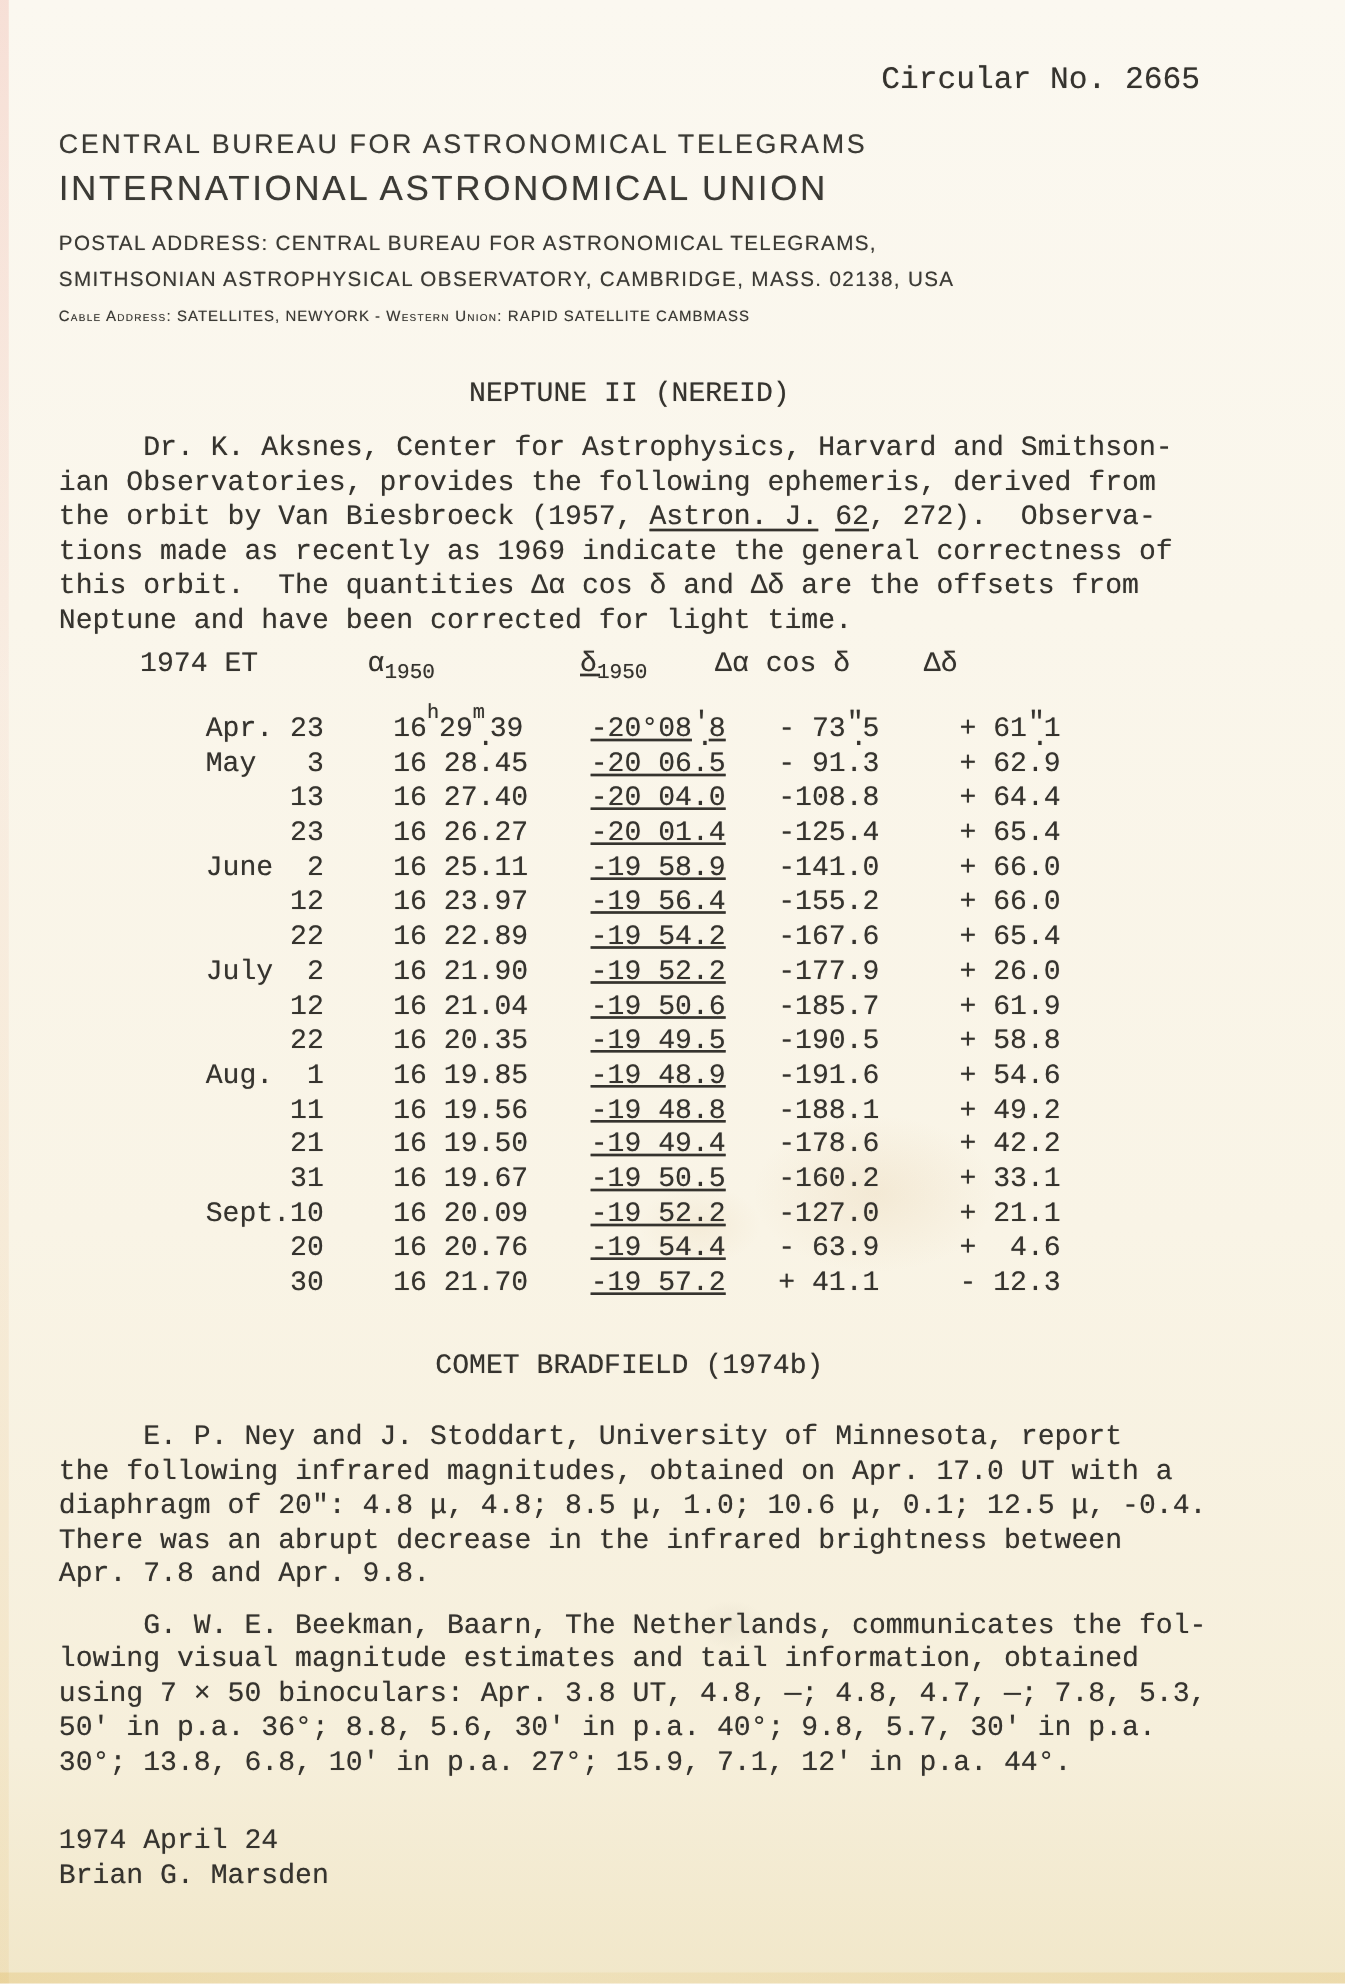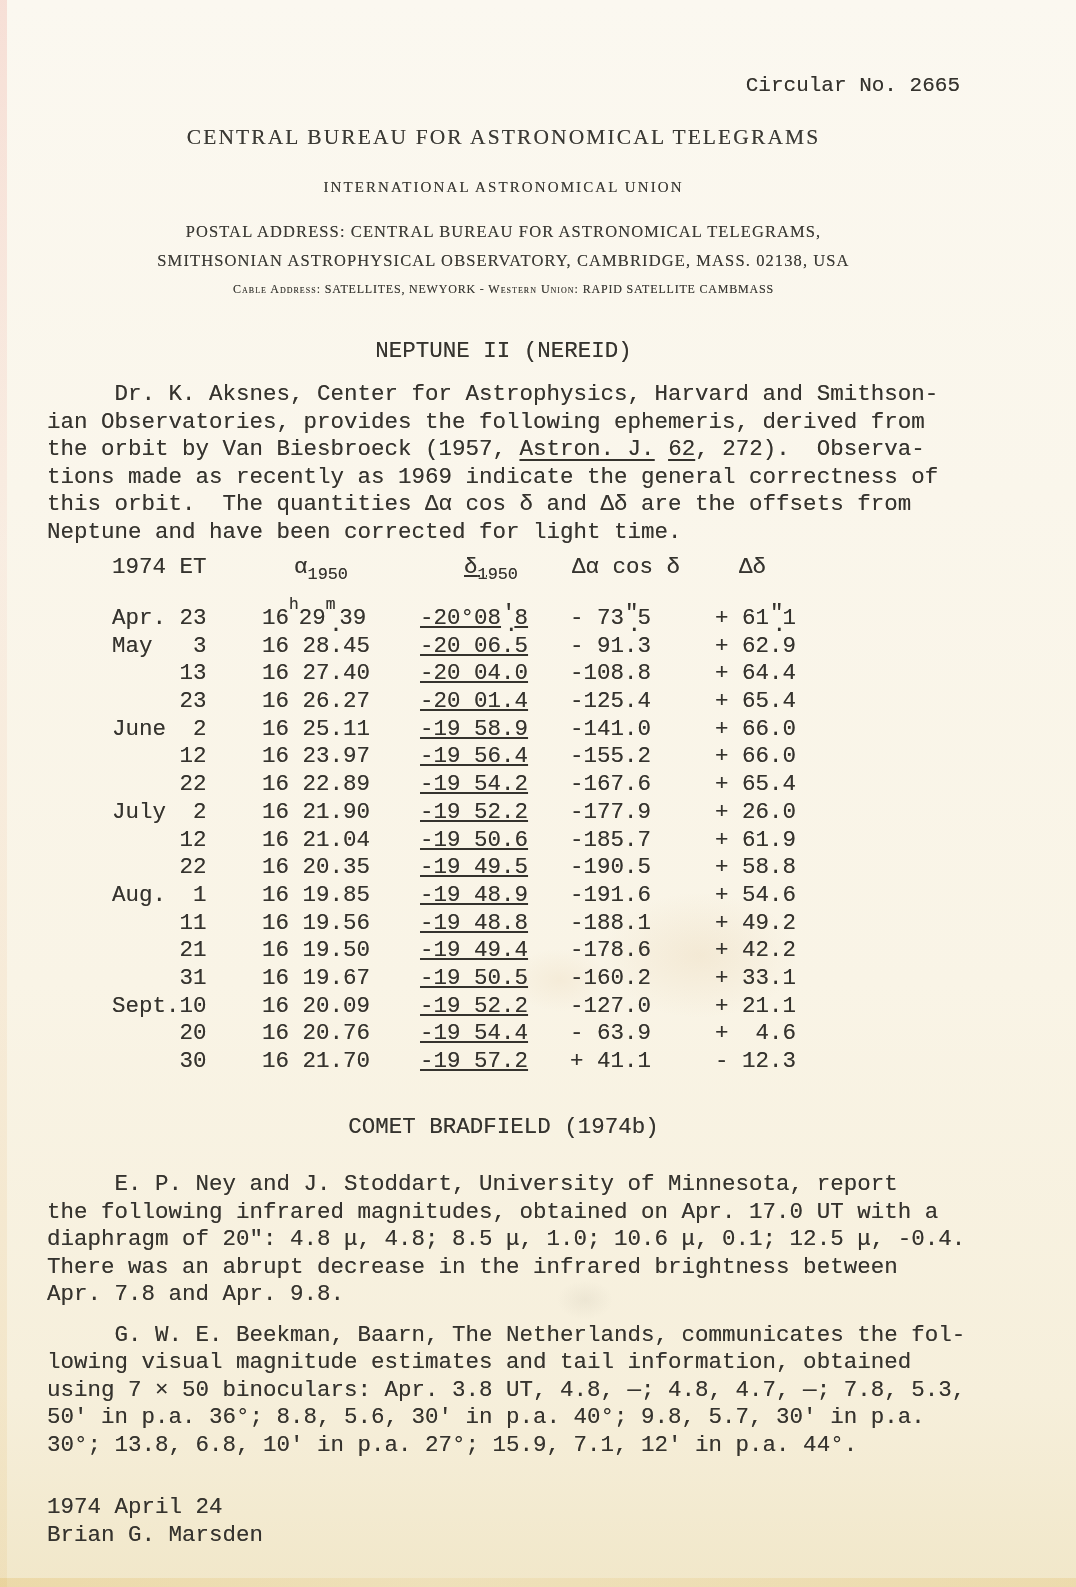--- a/index.html
+++ b/index.html
@@ -25,44 +25,44 @@
     background: linear-gradient(180deg, rgba(235,160,148,.28), rgba(235,160,148,.10) 35%, rgba(228,190,120,.18) 90%);
     pointer-events:none;
   }
   .page::after {
     content:""; position:absolute; left:0; right:0; bottom:0; height:9px;
     background: linear-gradient(90deg, rgba(220,175,70,.25), rgba(220,175,70,.12) 40%, rgba(220,175,70,.22));
     pointer-events:none;
   }
   .content { position:absolute; left:47px; top:0; width:913px; }
 
-  .circular { padding-top:72px; text-align:right; font-size:21px; }
+  .circular { padding-top:50px; text-align:right; font-size:25px; }
 
-  .lh { text-align:center; font-family:Liberation Serif, serif; color:#3b3a35; }
+  .lh { font-family:Liberation Sans, sans-serif; color:#3b3a35; }
   .lh-bureau  { margin-top:24px; font-size:21.5px; letter-spacing:2.1px; line-height:26px; }
-  .lh-union   { margin-top:24px; font-size:15px; letter-spacing:2.1px; line-height:26px; }
+  .lh-union   { margin-top:10px; font-size:28px; letter-spacing:2.1px; line-height:26px; }
   .lh-postal  { margin-top:17px; font-size:16.5px; letter-spacing:1.1px; line-height:29px; }
   .lh-cable   { font-size:12px; letter-spacing:.8px; line-height:29px; white-space:pre; }
   .sc { font-variant: small-caps; letter-spacing:1px; }
 
   .sec-title { text-align:center; }
   .t-nereid { margin-top:34px; }
   .t-comet  { margin-top:38px; }
 
   .para { white-space:pre; }
   .pline { white-space:pre; height:27.5px; }
   .p-nereid  { margin-top:16px; }
   .p-ney     { margin-top:30px; }
   .p-beekman { margin-top:13px; }
   u { text-underline-offset:.18em; text-decoration-thickness:1.5px;text-align:right; }
 
   
   .eph-head { margin-top:8px; display:flex; margin-left:65px; white-space:pre; }
   .eph-body { margin-top:17px; }
-  .trow { display:flex; margin-left:65px; height:27.7px; white-space:pre; }
+  .trow { display:flex; margin-left:65px; height:27.7px; white-space:pre;justify-content:center; }
   .c-d    { width:150px; }
   .c-ra   { width:158px; }
   .c-dec  { width:150px;text-decoration:underline; }
   .c-dra  { width:145px; }
   .c-ddec { width:140px; }
   .h-ra   { padding-left:32px; }
   .h-dec  { padding-left:44px; }
   .h-dra  { padding-left:2px;  }
   .h-ddec { padding-left:24px; }
   sub { font-size:.75em; letter-spacing:0; }

